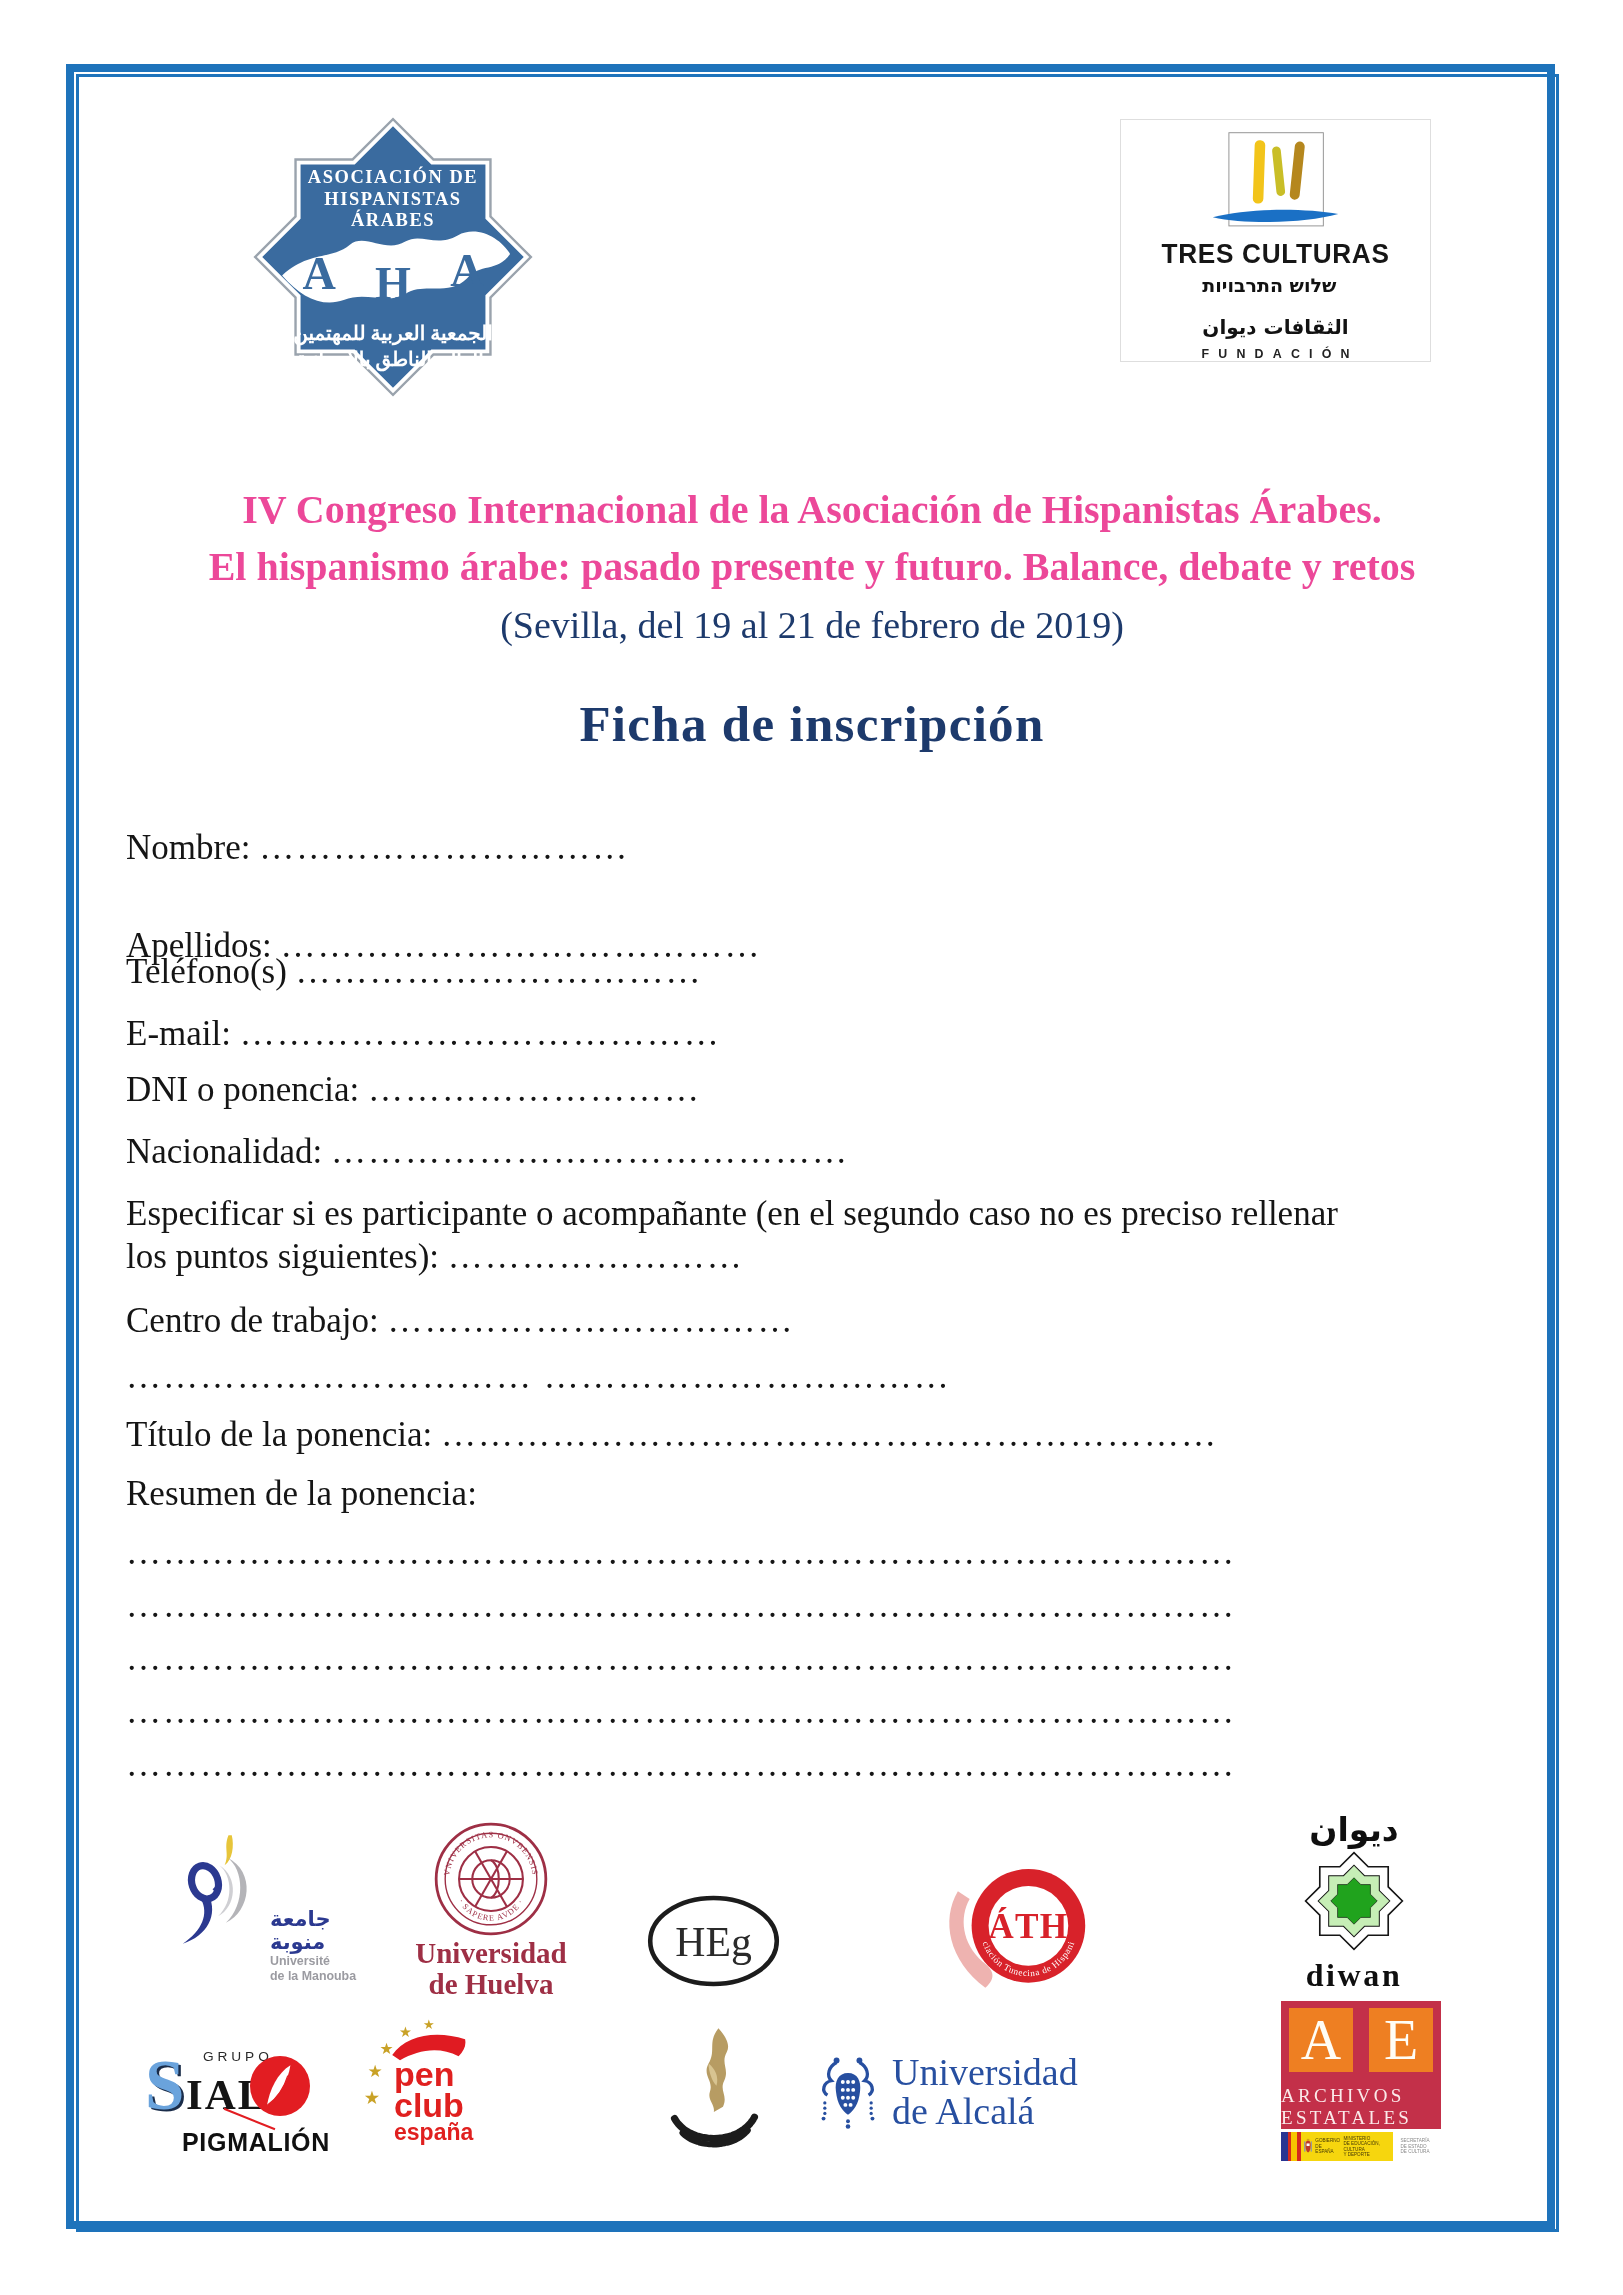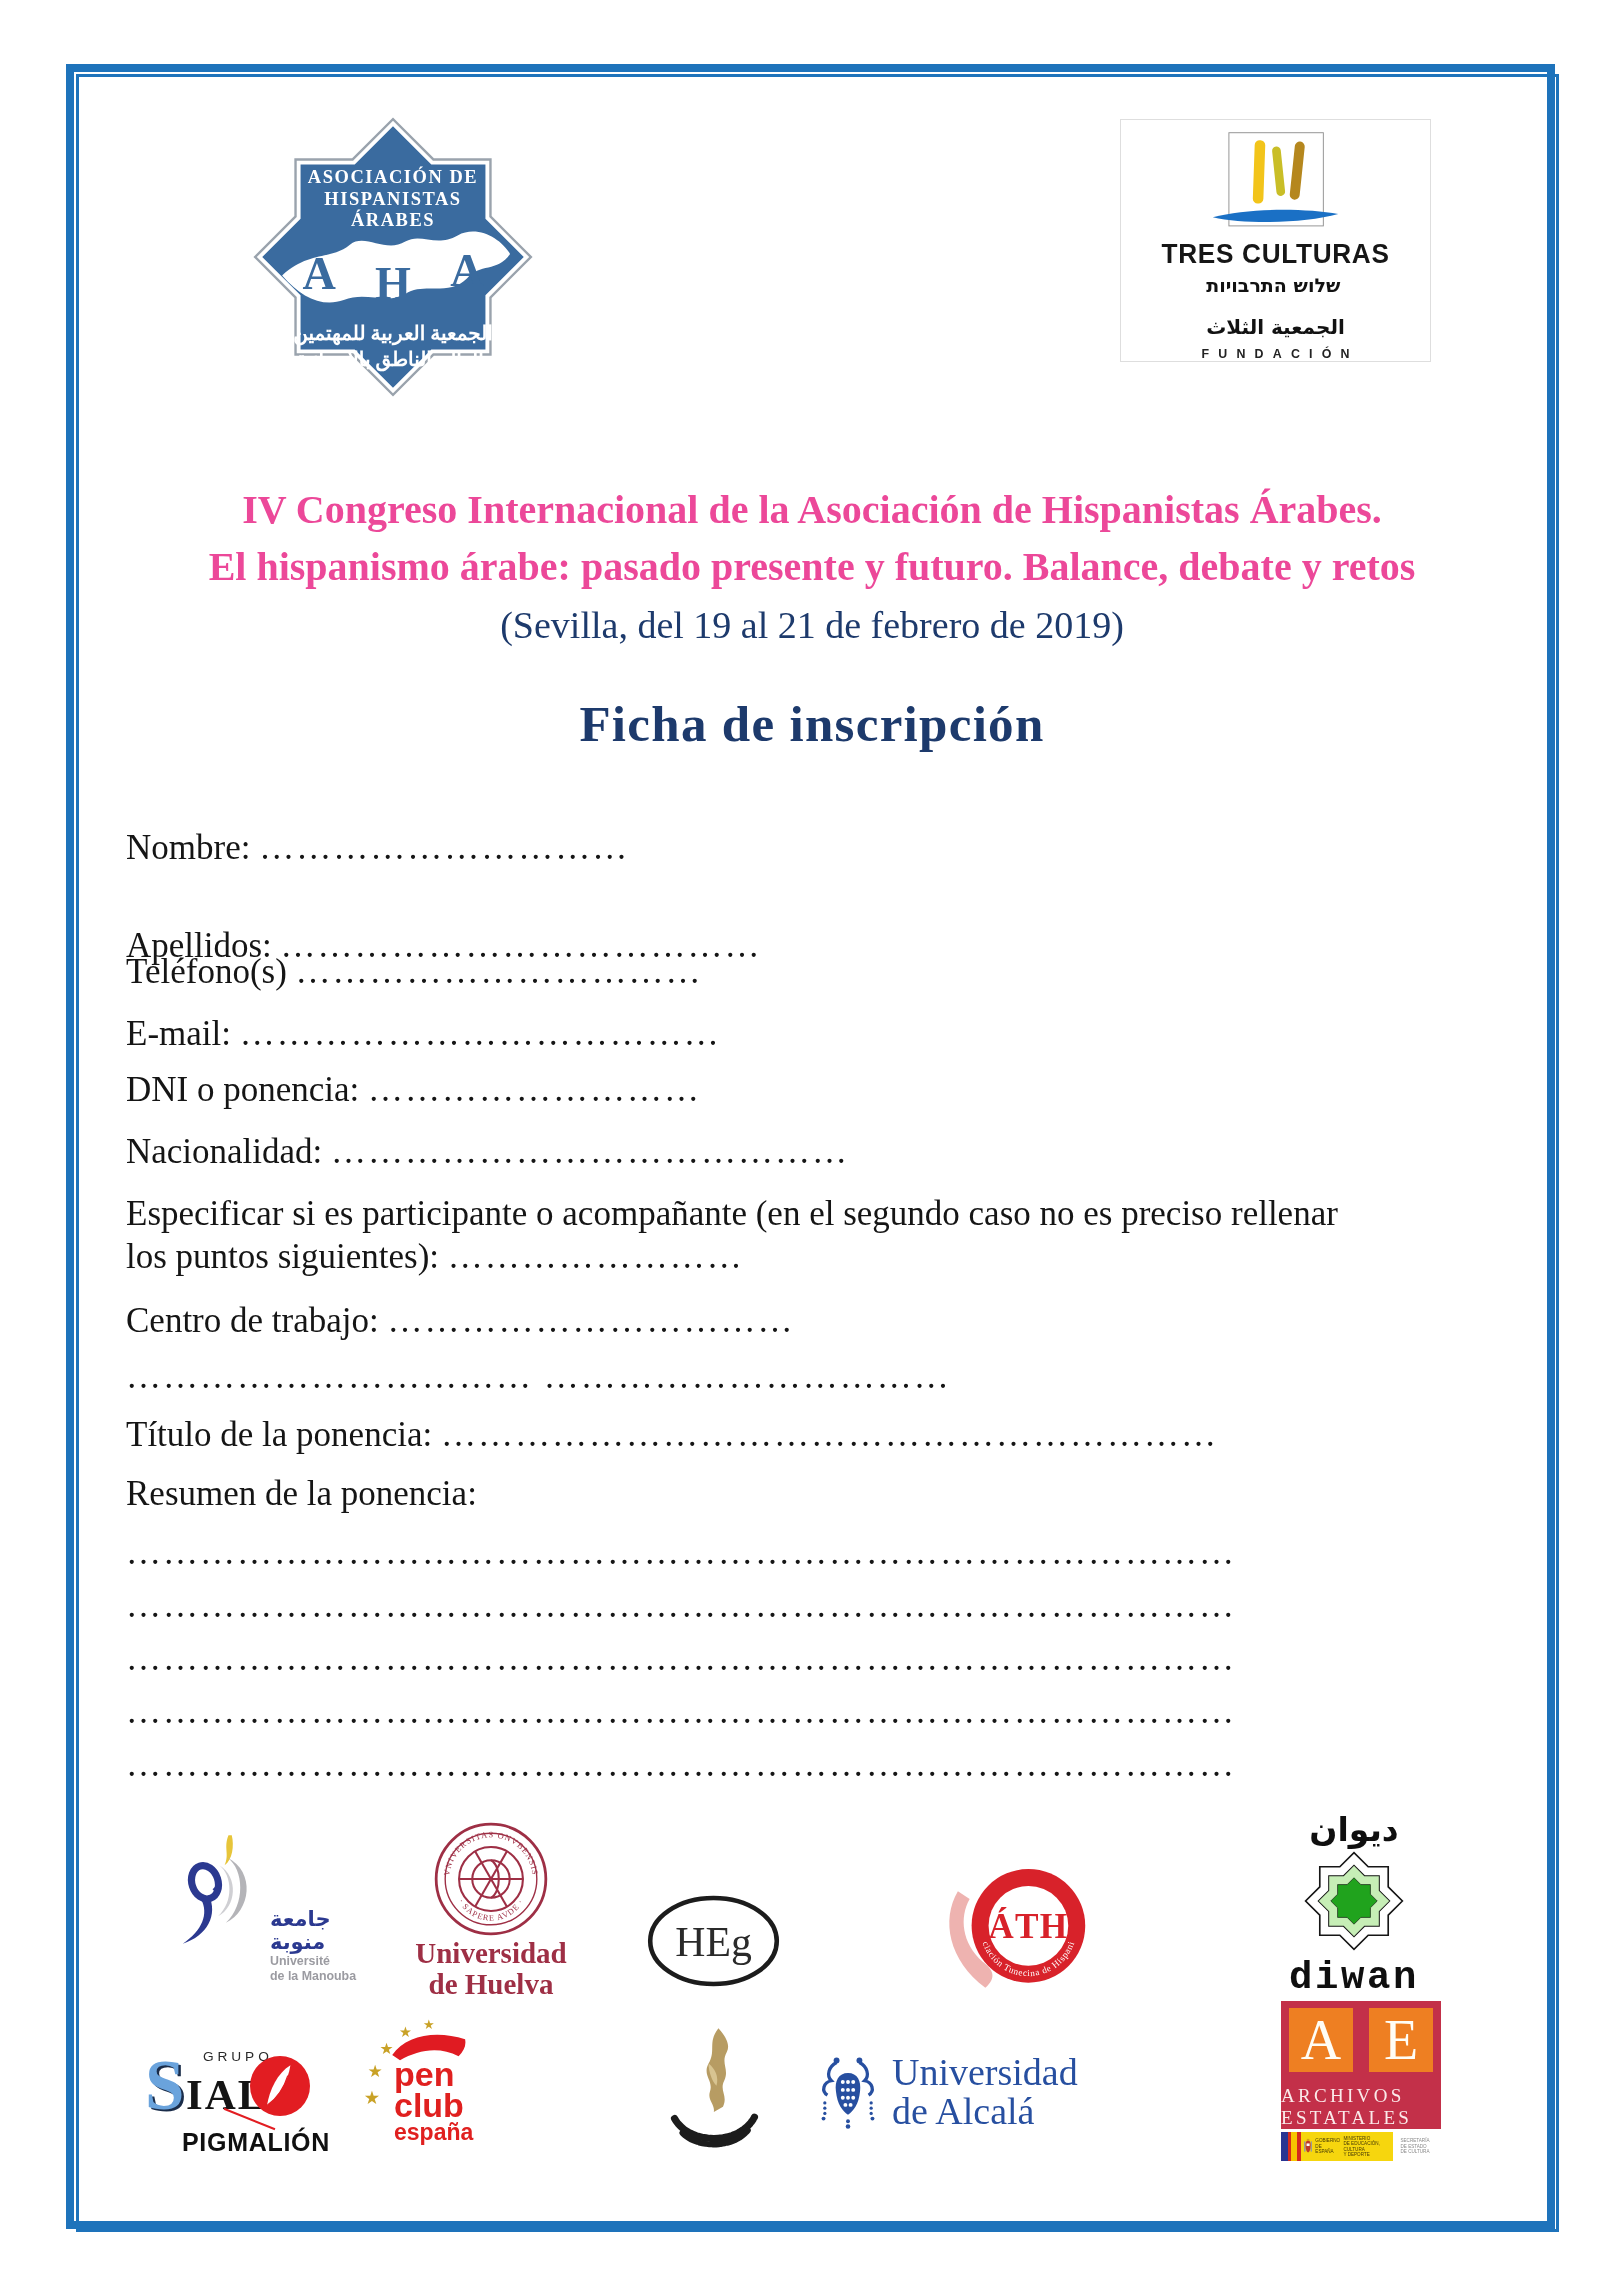--- a/index.html
+++ b/index.html
@@ -45,21 +45,21 @@
   .manouba-fr{font-family:"Liberation Sans",sans-serif;font-size:12.4px;font-weight:bold;
               color:#9b9ba1;line-height:1.2;}
   .huelva{left:396px;top:1820px;width:190px;height:190px;display:flex;flex-direction:column;
           align-items:center;}
   .huelva-name{font-size:29px;font-weight:bold;color:#9e2f45;line-height:1.0;text-align:center;margin-top:1.3px;}
   .heg{left:645px;top:1892px;width:137px;height:98px;}
   .ath{left:937px;top:1857px;width:175px;height:154px;}
   .diwan{left:1286px;top:1813px;width:136px;height:198px;display:flex;flex-direction:column;
          align-items:center;}
   .diwan-ar{font-family:"DejaVu Sans",sans-serif;font-size:33px;font-weight:bold;color:#0f0f0f;line-height:1;}
-  .diwan-latin{font-family:Liberation Mono, monospace;font-size:39px;font-weight:bold;
+  .diwan-latin{font-family:Liberation Serif, serif;font-size:32px;font-weight:bold;
                letter-spacing:2.6px;color:#0f0f0f;line-height:1;margin-top:2.6px;}
   .sial{left:145px;top:2049px;width:165px;height:116px;}
   .sial .grupo{position:absolute;left:58px;top:0;font-family:"Liberation Sans",sans-serif;
                font-size:13.7px;letter-spacing:3.9px;color:#2a2a2a;}
   .sial .s-letter{position:absolute;left:0;top:1.3px;font-size:71px;font-weight:bold;
                   color:#6aa3dc;line-height:1;text-shadow:2.6px 2px 0 #1a2c49;}
   .sial .ial{position:absolute;left:41px;top:23.6px;font-size:43px;font-weight:bold;
              letter-spacing:2px;color:#141414;line-height:1;}
   .sial .circle{position:absolute;left:105px;top:6.5px;width:60px;height:60px;border-radius:50%;
                 background:#e21d22;}
@@ -127,21 +127,21 @@
     <svg width="137" height="113" viewBox="0 0 210 172">
       <rect x="30" y="6" width="152" height="150" fill="none" stroke="#8f8f8f" stroke-width="1.5"></rect>
       <rect x="70" y="18" width="17" height="102" rx="8" fill="#f2c41a" transform="rotate(2 78 69)"></rect>
       <rect x="103" y="28" width="14" height="80" rx="7" fill="#c9be27" transform="rotate(-6 110 68)"></rect>
       <rect x="132" y="20" width="16" height="94" rx="8" fill="#b5871e" transform="rotate(6 140 67)"></rect>
       <path d="M4,142 C60,127 152,127 206,137 C152,152 58,154 4,142 Z" fill="#1a70c5"></path>
     </svg>
     <div class="tc-name">TRES CULTURAS</div>
     <div class="tc-bi">
       <span class="tc-hebrew">שלוש התרבויות</span>
-      <span class="tc-arabic">الجمعية الثلاث</span>
+      <span class="tc-arabic">الثقافات ديوان</span>
     </div>
     <div class="tc-found">FUNDACIÓN</div>
   </div>
 
   <div class="ctitle t-red t1">IV Congreso Internacional de la Asociación de Hispanistas Árabes.</div>
   <div class="ctitle t-red t2">El hispanismo árabe: pasado presente y futuro. Balance, debate y retos</div>
   <div class="ctitle t3">(Sevilla, del 19 al 21 de febrero de 2019)</div>
 
   <div class="ficha">Ficha de inscripción</div>
 

